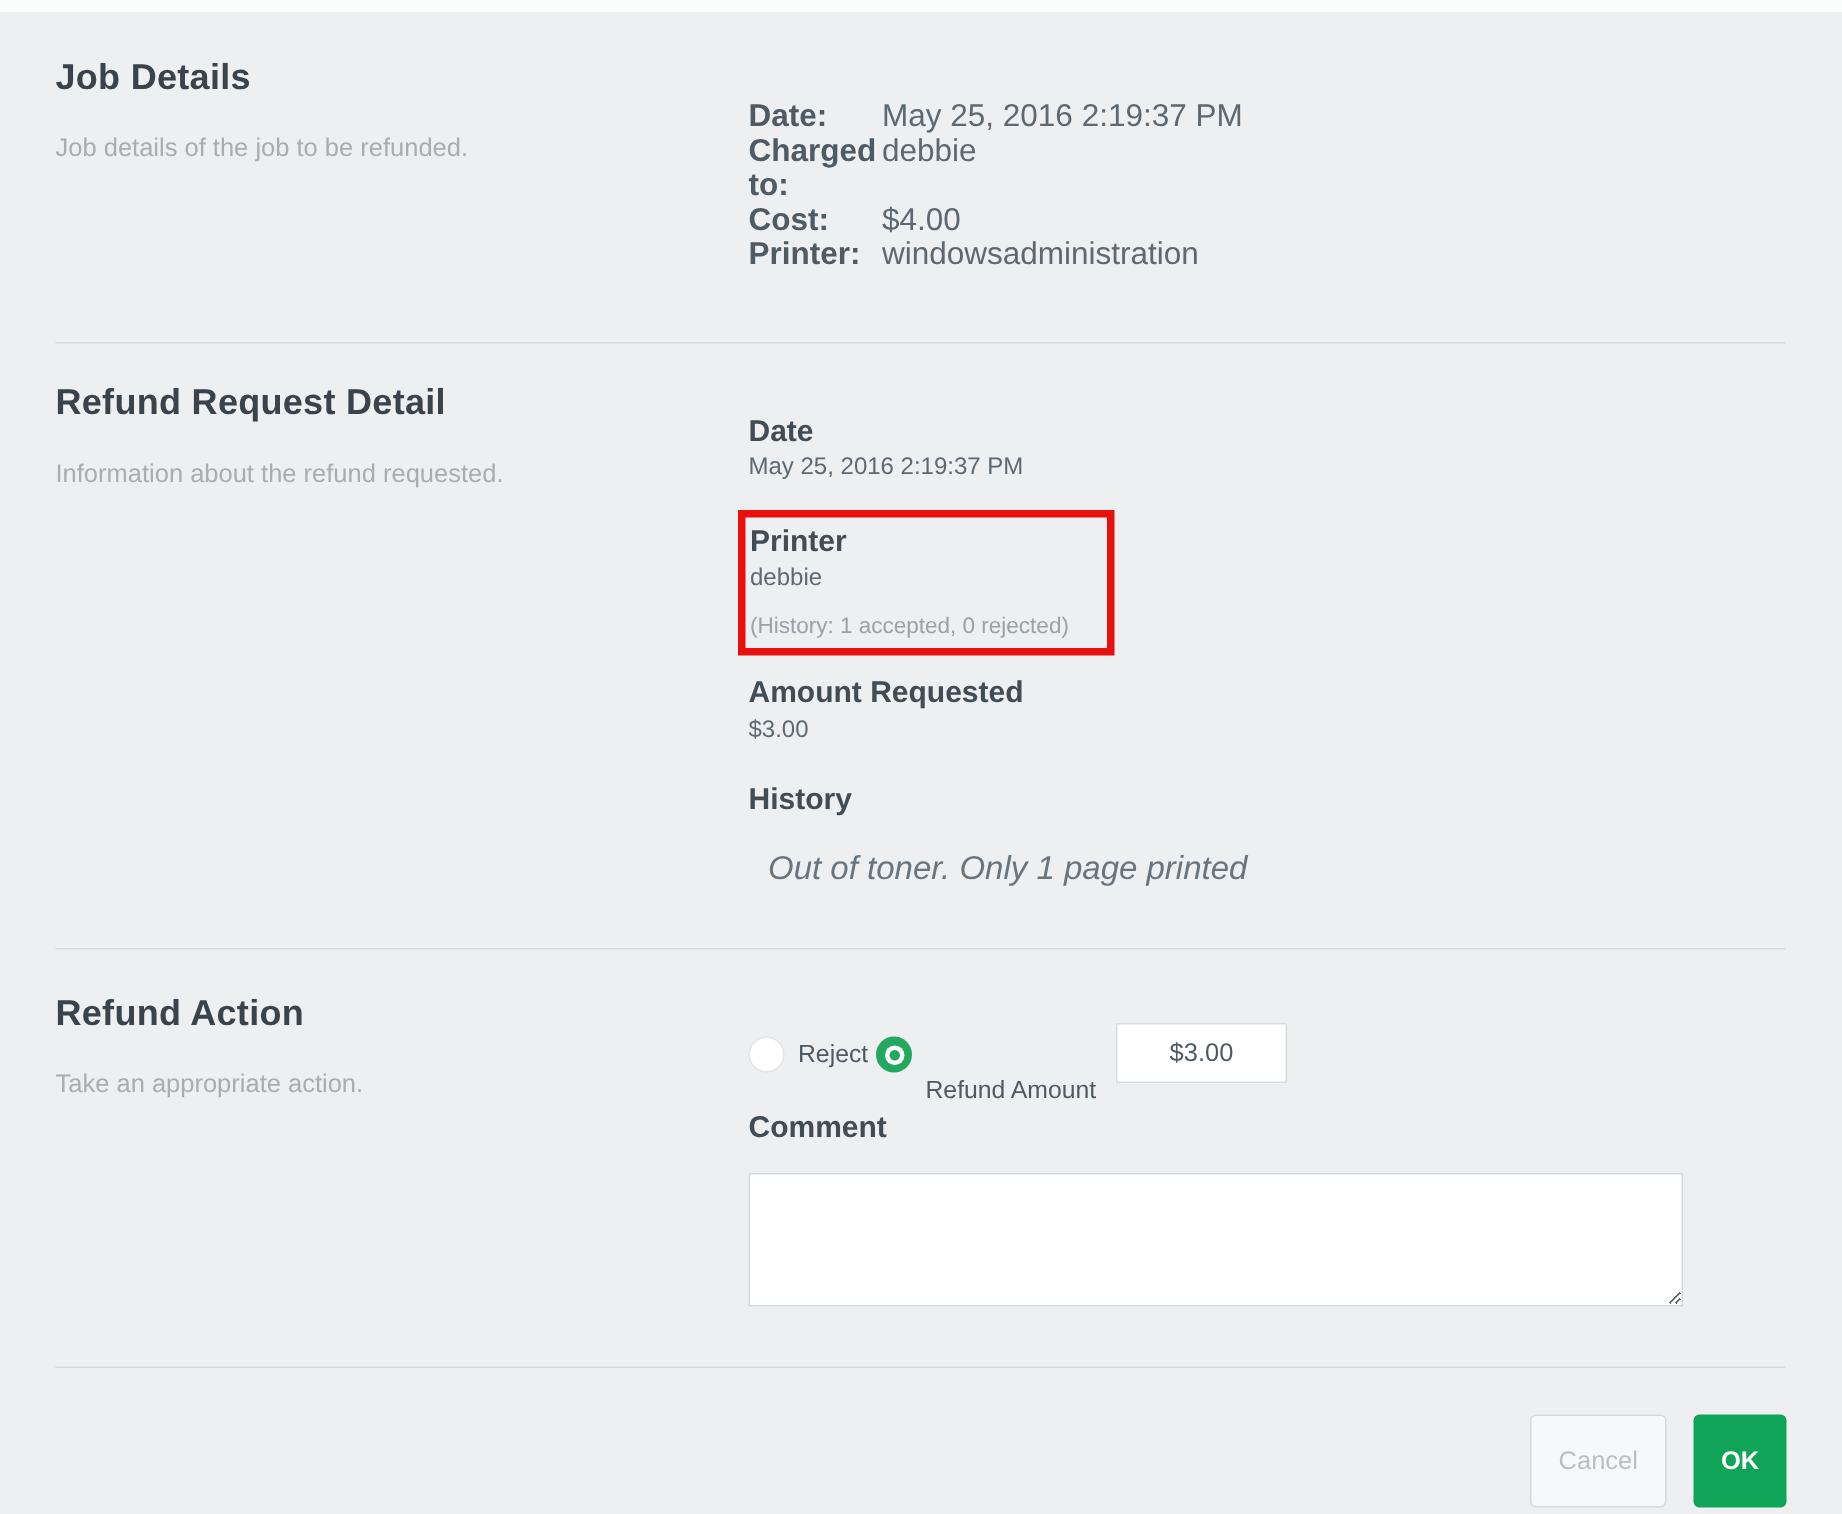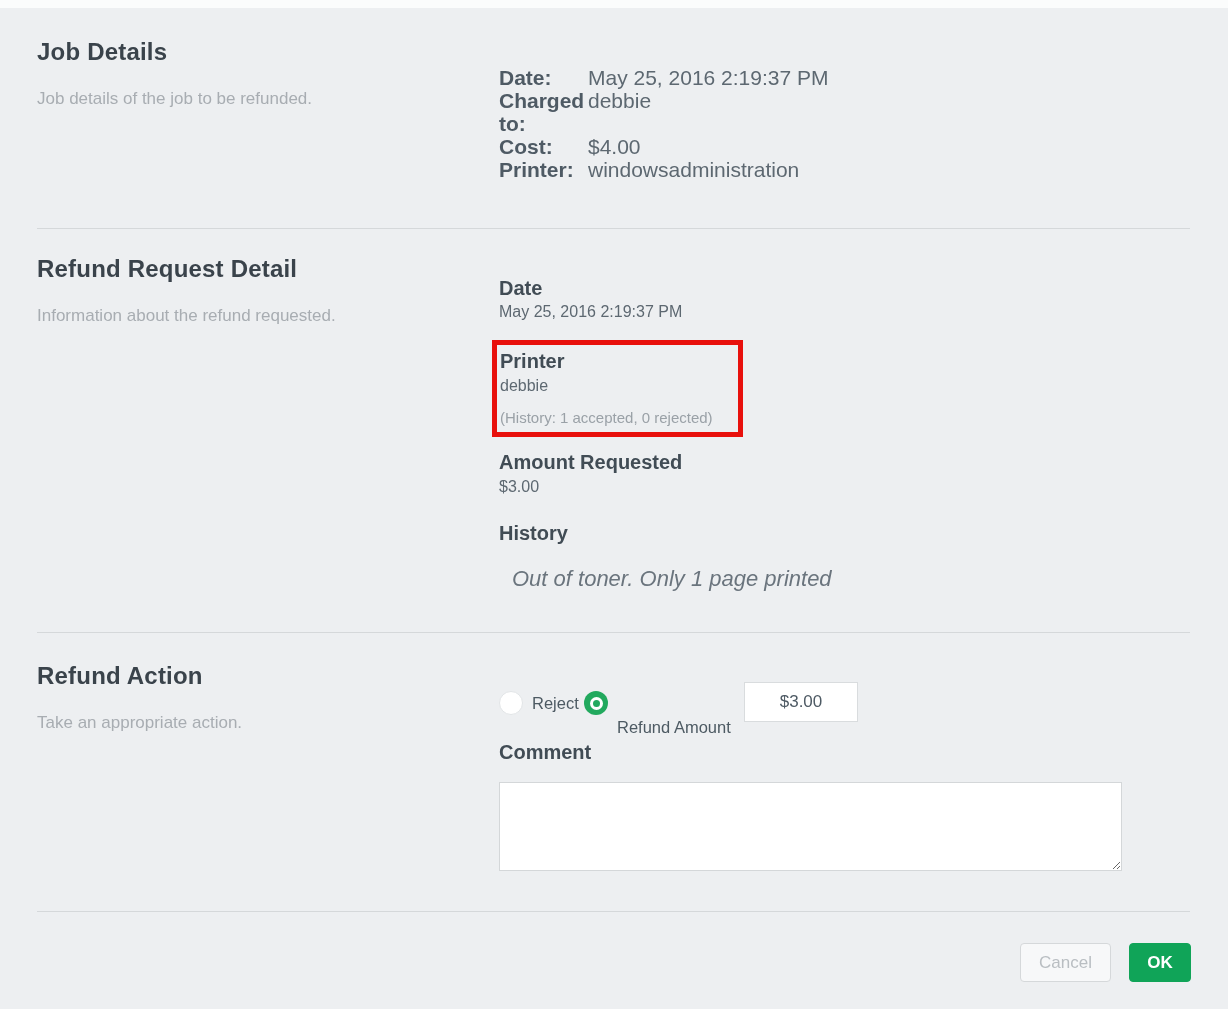--- a/index.html
+++ b/index.html
@@ -55,21 +55,21 @@
   }
   .comment-area {
     left:499px; top:782px; width:623px; height:89px;
     background:#ffffff; border:1px solid #d4d7d9;
     resize:both; outline:none;
     font-family:"Liberation Sans","DejaVu Sans",sans-serif;
     font-size:15px; color:#4e5a64; padding:6px 8px;
   }
 
   .btn {
-    height:39px; border-radius:4px; font-size:17px;
+    height:62px; border-radius:4px; font-size:17px;
     display:flex; align-items:center; justify-content:center;
     cursor:pointer; font-family:inherit;
   }
   .btn-cancel {
     left:1020px; top:943px; width:91px;
     background:#f7f8f9; border:1px solid #d5d8da; color:#b9bec2;
   }
   .btn-ok {
     left:1129px; top:943px; width:62px;
     background:#10a458; border:1px solid #10a458; color:#ffffff; font-weight:600;

